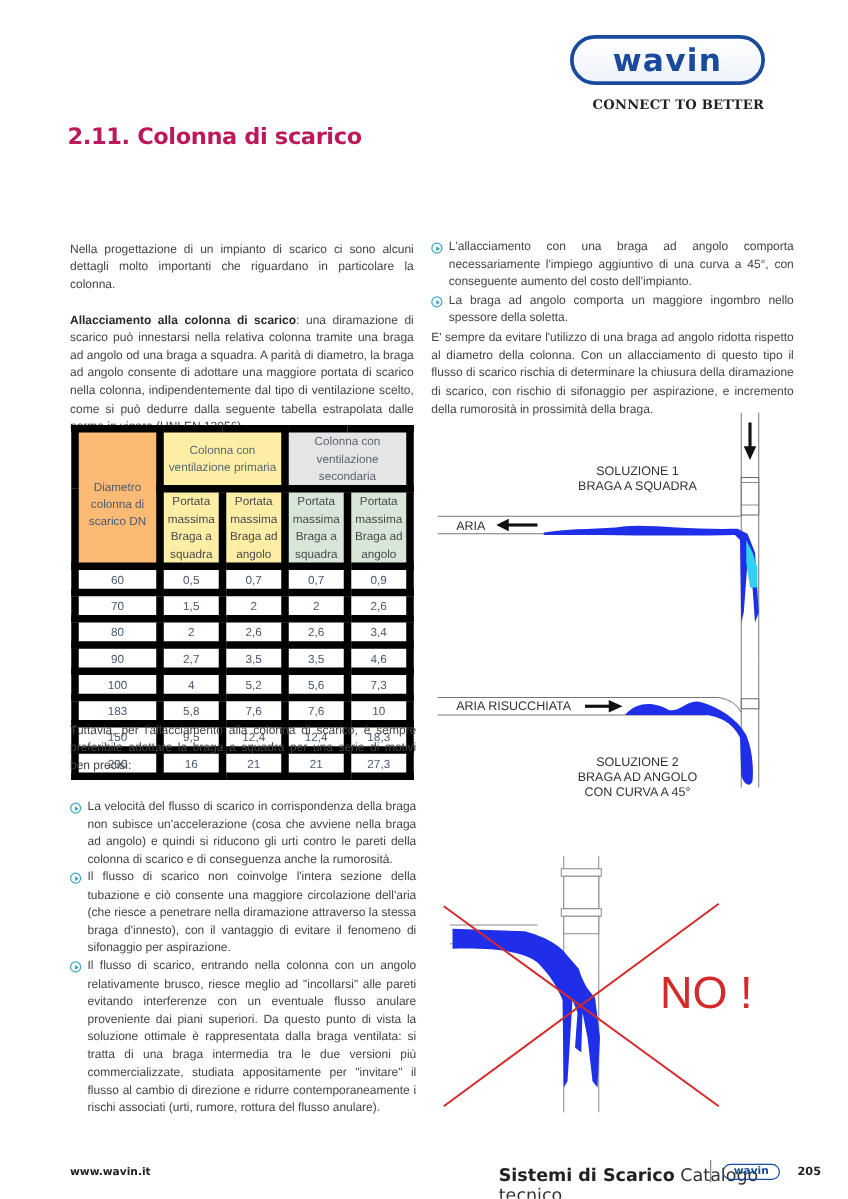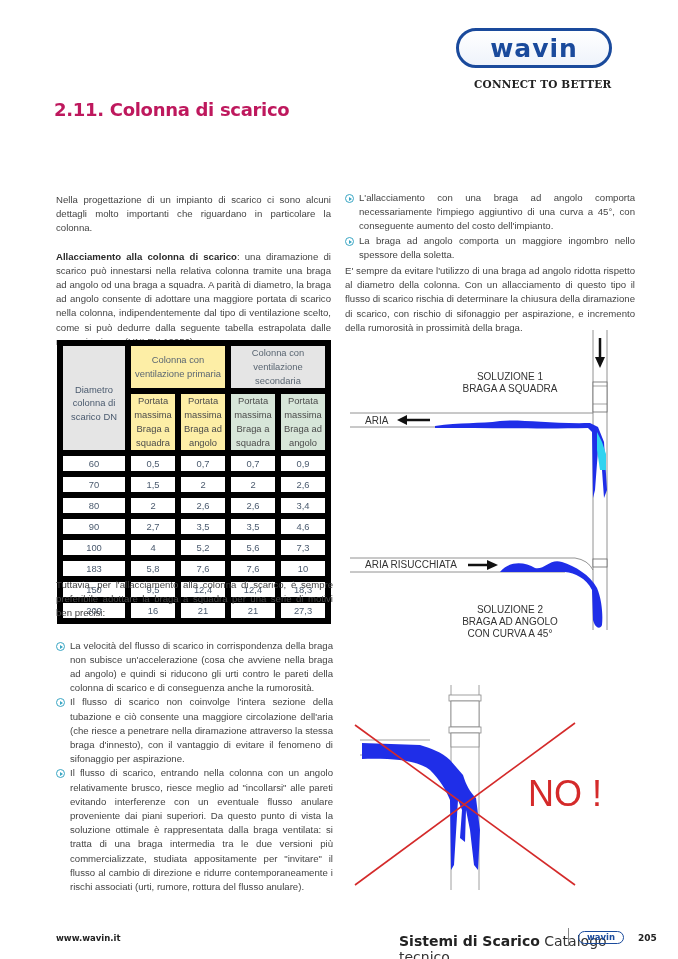--- a/index.html
+++ b/index.html
@@ -45,21 +45,21 @@
     content: ""; position: absolute; left: 3px; top: 2px; width: 0; height: 0;
     border-left: 3px solid #3aa6c4; border-top: 2px solid transparent; border-bottom: 2px solid transparent;
   }
 
   
   table.dn {
     position: absolute; left: 57px; top: 340px; width: 274px;
     border-collapse: collapse; font-size: 9.4px; color: #4a5a6e; text-align: center;
   }
   table.dn td, table.dn th { border: 6px solid #000000; font-weight: normal; }
-  table.dn th.diam { background: #e5e5e5; width: 68px; line-height: 13.5px; vertical-align: middle; padding-top: 10px; }
+  table.dn th.diam { background: #fdba74; width: 68px; line-height: 13.5px; vertical-align: middle; padding-top: 10px; }
   table.dn th.prim { background: #fdeea6; color: #5a6672; line-height: 14px; height: 33px; }
   table.dn th.sec { background: #e5e5e5; color: #5a6672; line-height: 14px; }
   table.dn th.sub-p { background: #fdeea6; line-height: 14px; height: 56px; color: #4a4a4a; }
   table.dn th.sub-s { background: #d7e6d9; line-height: 14px; color: #4a4a4a; }
   table.dn td { height: 16.5px; line-height: 15px; }
 
   .col-left2 { left: 56px; top: 578px; width: 277px; }
 
   
   .diagram { position: absolute; left: 350px; top: 330px; width: 300px; height: 560px; }

